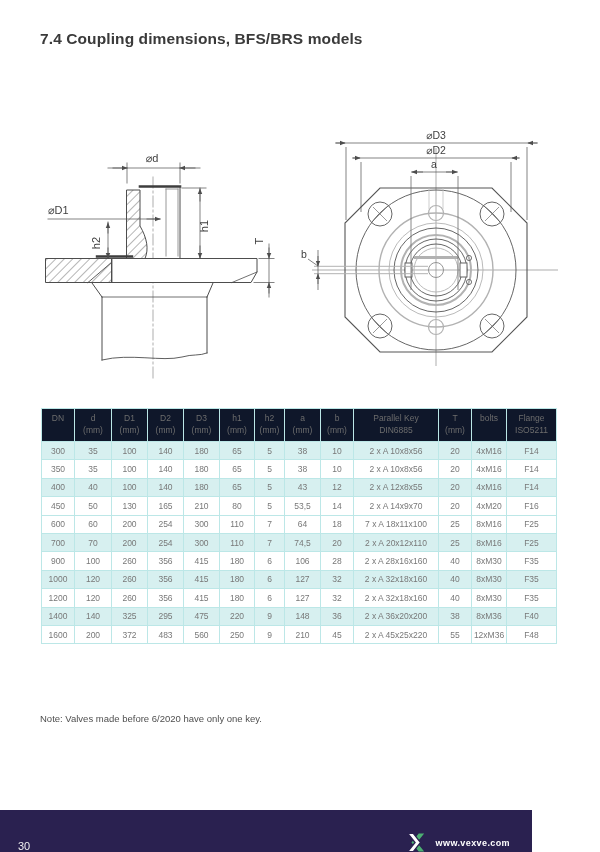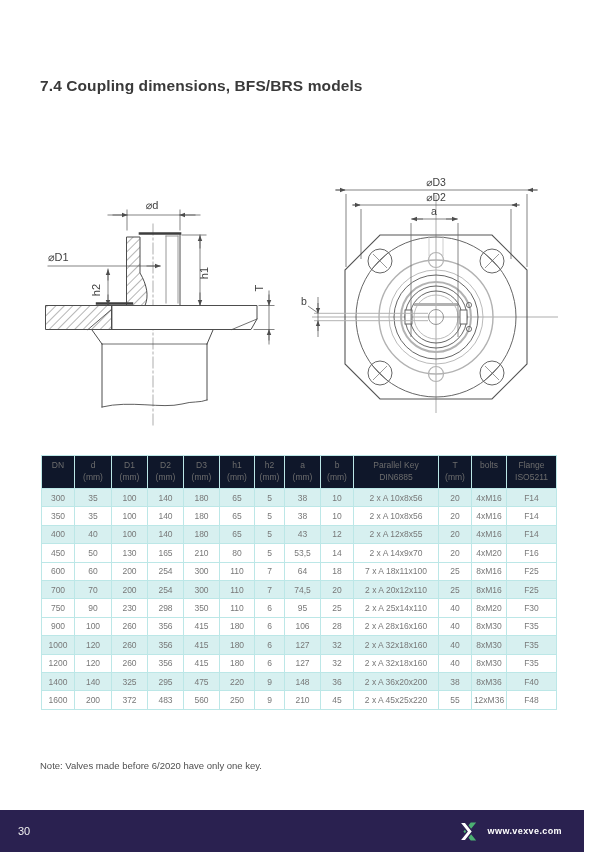--- a/index.html
+++ b/index.html
@@ -8,21 +8,21 @@
     --footer-bg:#2a2150;
     --logo-green:#4caf72;
     --ink:#3a3a3a;
     --cell-ink:#787878;
   }
   html,body{margin:0;padding:0;}
   body{
     width:600px;height:852px;background:#ffffff;
     font-family:"Liberation Sans", sans-serif;position:relative;overflow:hidden;
   }
-  .page{position:absolute;inset:0;margin-top:47px;}
+  .page{position:absolute;inset:0;}
   .title{
     position:absolute;left:40px;top:30px;margin:0;
     font-size:15.5px;font-weight:700;color:var(--ink);letter-spacing:.1px;
   }
   .drawings{position:absolute;left:0;top:95px;width:600px;height:295px;}
   .dim-table{
     position:absolute;left:41px;top:408px;width:516px;
     border-collapse:collapse;table-layout:fixed;text-align:center;
   }
   .dim-table th{
@@ -33,22 +33,22 @@
   .dim-table td{
     border:1px solid var(--tbl-border);
     font-size:8.5px;color:var(--cell-ink);height:17.4px;padding:0 1px;
   }
   .dim-table tr.alt td{background:var(--row-fill);}
   .note{
     position:absolute;left:40px;top:713px;
     font-size:9.5px;color:#4f4f4f;
   }
   .footer{
-    position:absolute;left:0;bottom:0;width:584px;height:42px;
-    background:var(--footer-bg);display:flex;align-items:center;
+    position:absolute;left:0;bottom:0;width:532px;height:42px;
+    background:var(--footer-bg);display:flex;align-items:flex-end;
     justify-content:space-between;box-sizing:border-box;padding:0 22px 0 18px;
   }
   .page-number{color:#efefef;font-size:11px;}
   .footer-right{display:flex;align-items:center;gap:10px;}
   .website{color:#ffffff;font-size:9px;letter-spacing:.4px;font-weight:700;}
   svg text{font-family:"Liberation Sans", sans-serif;}
 </style>
 </head>
 <body>
 
@@ -358,35 +358,20 @@
           <td>110</td>
           <td>7</td>
           <td>74,5</td>
           <td>20</td>
           <td>2 x A 20x12x110</td>
           <td>25</td>
           <td>8xM16</td>
           <td>F25</td>
         </tr>
         <tr>
-          <td>750</td>
-          <td>90</td>
-          <td>230</td>
-          <td>298</td>
-          <td>350</td>
-          <td>110</td>
-          <td>6</td>
-          <td>95</td>
-          <td>25</td>
-          <td>2 x A 25x14x110</td>
-          <td>40</td>
-          <td>8xM20</td>
-          <td>F30</td>
-        </tr>
-        <tr>
           <td>900</td>
           <td>100</td>
           <td>260</td>
           <td>356</td>
           <td>415</td>
           <td>180</td>
           <td>6</td>
           <td>106</td>
           <td>28</td>
           <td>2 x A 28x16x160</td>

